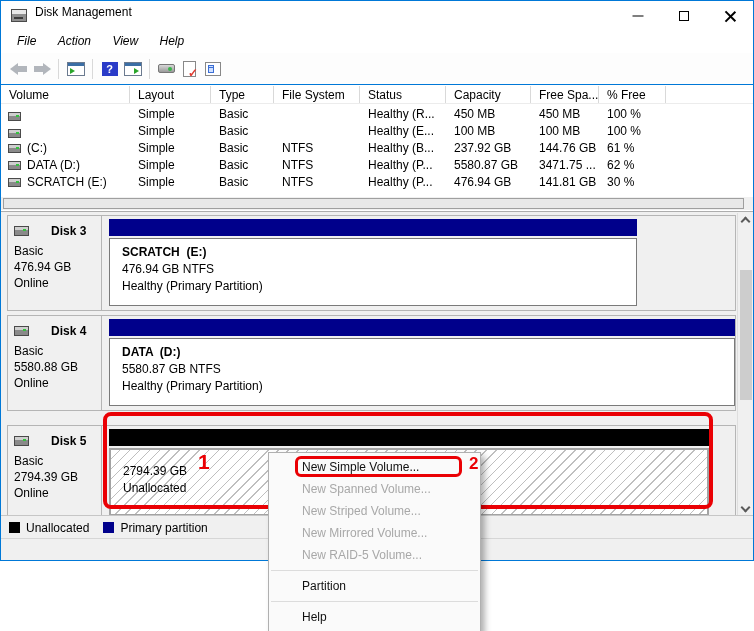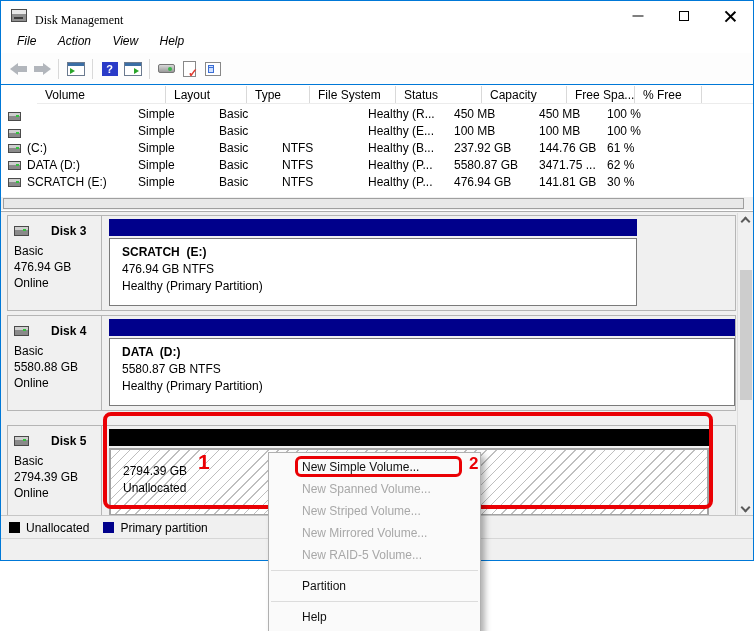--- a/index.html
+++ b/index.html
@@ -9,21 +9,21 @@
     font-family:"Liberation Sans", sans-serif; font-size:12px; color:#000; background:#fff;
   }
   
   .window { position:absolute; left:0; top:0; width:754px; height:561px;
             border:1px solid #0078d7; background:#fff; }
   
   .titlebar { position:absolute; left:0; top:0; right:0; height:30px; background:#fff; }
   .app-ico { position:absolute; left:10px; top:8px; width:16px; height:13px;
              background:linear-gradient(#e8e8e8 0 4px,#8f8f8f 4px 100%); border:1px solid #4a4a4a; }
   .app-ico::after { content:""; position:absolute; left:2px; bottom:2px; width:9px; height:2px; background:#3a3a3a; }
-  .title-text { position:absolute; left:34px; top:12px; font-size:12px;font-family:Liberation Serif, serif; }
+  .title-text { position:absolute; left:34px; top:4px; font-size:12px; }
   .capbtn { position:absolute; top:0; width:46px; height:30px; }
   .capbtn .glyph { position:absolute; left:50%; top:50%; transform:translate(-50%,-50%); }
   .g-min { width:11px; height:1px; background:#000; }
   .g-max { width:10px; height:10px; border:1px solid #000; background:#fff; }
   .g-close { width:11px; height:11px; }
   .g-close::before,.g-close::after { content:""; position:absolute; left:5px; top:-1px; width:1.5px; height:14px; background:#000; }
   .g-close::before { transform:rotate(45deg);} .g-close::after { transform:rotate(-45deg);}
   
   .menubar { position:absolute; left:0; top:30px; right:0; height:22px; background:#fff; padding-left:7px; }
   .menu-item { display:inline-block; padding:3px 9px 0 9px; height:22px; font-size:12px;font-style:italic; }
@@ -46,21 +46,21 @@
   .tb-dev { width:17px; height:9px; background:linear-gradient(#d8d8d8,#9a9a9a); border:1px solid #777;
             border-radius:2px; position:relative; }
   .tb-dev::after { content:""; position:absolute; right:2px; top:2px; width:4px; height:4px; border-radius:50%; background:#39b54a; }
   .tb-doc { width:13px; height:16px; background:#fff; border:1px solid #888; position:relative; }
   .tb-doc .chk { position:absolute; right:-3px; bottom:-3px; color:#e03c31; font-size:12px; font-weight:bold; line-height:1; }
   .tb-list { width:16px; height:14px; background:#fff; border:1px solid #888; position:relative; }
   .tb-list::before { content:""; position:absolute; left:2px; top:2px; width:4px; height:4px; border:1px solid #3b6ed5; background:#cfe0ff; }
   .tb-list::after  { content:""; position:absolute; left:2px; bottom:2px; width:4px; height:4px; border:1px solid #3b6ed5; background:#cfe0ff; }
   
   .listpane { position:absolute; left:0; top:85px; right:0; height:125px; background:#fff; overflow:hidden; }
-  .thead { display:flex; height:18px; background:#fff; border-bottom:1px solid #ececec;margin-left:36px; }
+  .thead { display:flex; height:18px; background:#fff; border-bottom:1px solid #ececec; }
   .th { padding:2px 0 0 8px; border-right:1px solid #d9d9d9; white-space:nowrap; overflow:hidden; font-size:12px; }
   .trow { display:flex; height:17px; align-items:flex-end; }
   .td { padding-left:8px; white-space:nowrap; overflow:hidden; font-size:12px; }
   .c0{width:129px;} .c1{width:81px;} .c2{width:63px;} .c3{width:86px;} .c4{width:86px;}
   .c5{width:85px;} .c6{width:68px;} .c7{width:67px;} .c8{flex:1; border-right:none;}
   .td.c0 { display:flex; align-items:center; padding-left:7px; }
   .vico { width:13px; height:9px; flex:0 0 13px; margin-right:6px;
           background:linear-gradient(#cfcfcf 0 3px,#8a8a8a 3px 100%); border:1px solid #4a4a4a; position:relative; }
   .vico::after { content:""; position:absolute; right:1px; top:2px; width:3px; height:2px; background:#35c13f; }
   .hscroll { position:absolute; left:0; bottom:1px; right:0; height:13px; background:#f0f0f0; }

